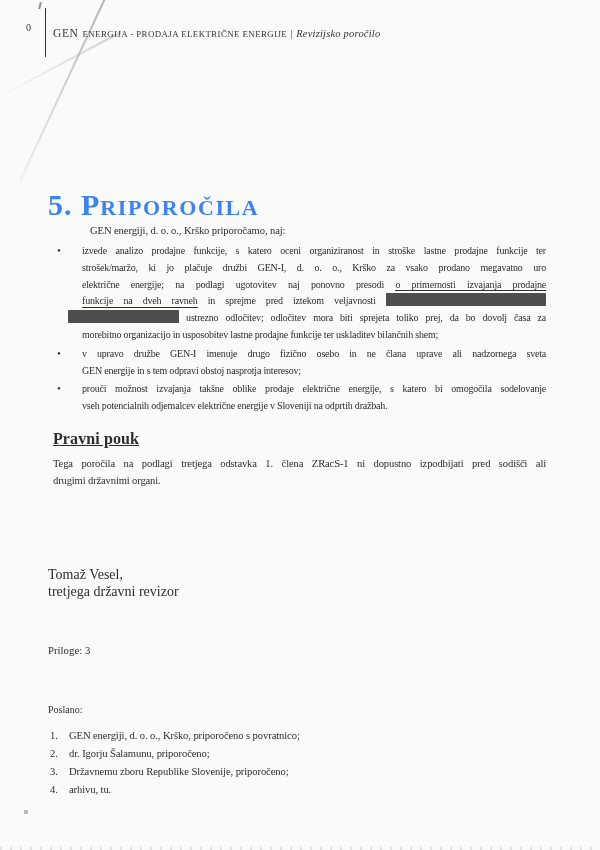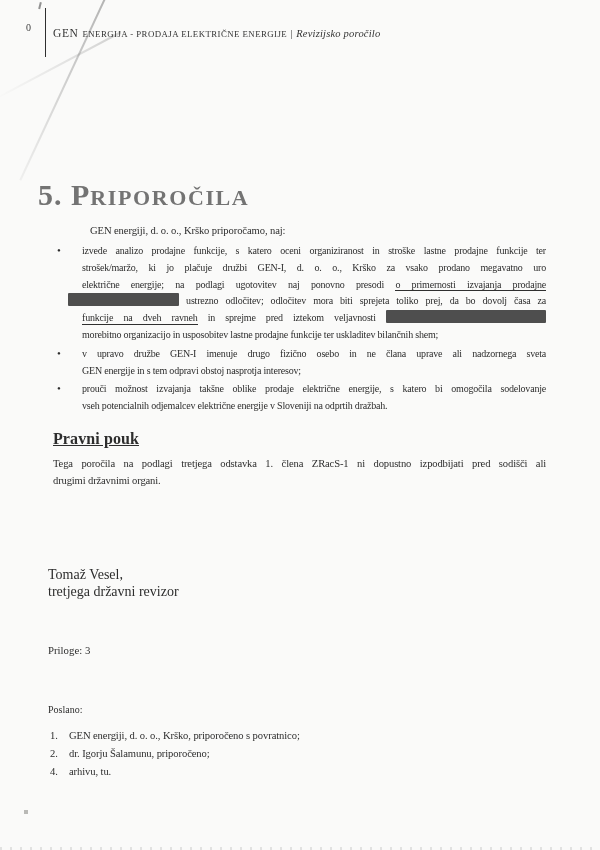--- a/index.html
+++ b/index.html
@@ -31,21 +31,21 @@
   
   .pnum{position:absolute;left:26px;top:22px;font-size:10px;color:#3a3a3a;}
   .hrule{position:absolute;left:45px;top:8px;width:1px;height:49px;background:#2f2f2f;}
   .htext{position:absolute;left:53px;top:23px;white-space:nowrap;color:#333;}
   .org{font-size:11.5px;letter-spacing:.6px;}
   .hrest{font-size:8.8px;letter-spacing:.45px;}
   .hsep{font-size:10px;padding:0 4px 0 3px;}
   .hital{font-style:italic;font-size:10.5px;letter-spacing:.2px;}
 
   
-  .sec-title{position:absolute;left:38px;top:176px;margin:0;font-weight:600;color:#737373;}
+  .sec-title{position:absolute;left:38px;top:176px;margin:10px;font-weight:600;color:#3b82f6;}
   .t1{font-size:30px;letter-spacing:1px;}
   .t2{font-size:22px;letter-spacing:1.6px;}
 
   
   .intro{position:absolute;left:82px;top:217px;margin:8px;font-size:10.6px;letter-spacing:-.1px;}
 
   .recs{position:absolute;left:55px;top:243px;width:491px;margin:0;padding:0;list-style:none;
     font-size:10px;letter-spacing:-.2px;line-height:16.8px;}
   .recs li{position:relative;padding-left:27px;margin:0 0 2px 0;}
   .bullet{position:absolute;left:2px;top:-1px;font-size:11px;}
@@ -82,22 +82,22 @@
   <h1 class="sec-title"><span class="t1">5. P</span><span class="t2">RIPOROČILA</span></h1>
 
   <p class="intro">GEN energiji, d. o. o., Krško priporočamo, naj:</p>
 
   <ul class="recs">
       <li>
         <span class="bullet">•</span>
         <div class="line"><span>izvede analizo prodajne funkcije, s katero oceni organiziranost in stroške lastne prodajne funkcije ter</span></div>
         <div class="line"><span>strošek/maržo, ki jo plačuje družbi GEN-I, d. o. o., Krško za vsako prodano megavatno uro</span></div>
         <div class="line"><span>električne energije; na podlagi ugotovitev naj ponovno presodi </span><span class="u">o primernosti izvajanja prodajne</span></div>
+        <div class="line"><span class="u">funkcije na dveh ravneh</span><span> in sprejme pred iztekom veljavnosti </span><span class="redact" style="width: 160px;"></span></div>
         <div class="line"><span class="redact pull" style="width: 111px;"></span><span> ustrezno odločitev; odločitev mora biti sprejeta toliko prej, da bo dovolj časa za</span></div>
-        <div class="line"><span class="u">funkcije na dveh ravneh</span><span> in sprejme pred iztekom veljavnosti </span><span class="redact" style="width: 160px;"></span></div>
         <div class="line last"><span>morebitno organizacijo in usposobitev lastne prodajne funkcije ter uskladitev bilančnih shem;</span></div>
       </li>
       <li>
         <span class="bullet">•</span>
         <div class="line"><span>v upravo družbe GEN-I imenuje drugo fizično osebo in ne člana uprave ali nadzornega sveta</span></div>
         <div class="line last"><span>GEN energije in s tem odpravi obstoj nasprotja interesov;</span></div>
       </li>
       <li>
         <span class="bullet">•</span>
         <div class="line"><span>prouči možnost izvajanja takšne oblike prodaje električne energije, s katero bi omogočila sodelovanje</span></div>
@@ -115,18 +115,19 @@
     <div>Tomaž Vesel,</div>
     <div>tretjega državni revizor</div>
   </div>
 
   <div class="attach">Priloge: 3</div>
 
   <div class="sent-h">Poslano:</div>
   <ol class="sent">
       <li><span class="num">1.</span><span>GEN energiji, d. o. o., Krško, priporočeno s povratnico;</span></li>
       <li><span class="num">2.</span><span>dr. Igorju Šalamunu, priporočeno;</span></li>
+      <li><span class="num">3.</span><span>Državnemu zboru Republike Slovenije, priporočeno;</span></li>
       <li><span class="num">4.</span><span>arhivu, tu.</span></li>
     </ol>
 
   <div class="speck"></div>
   <div class="bottom-edge"></div>
 </div>
 
 </body></html>

